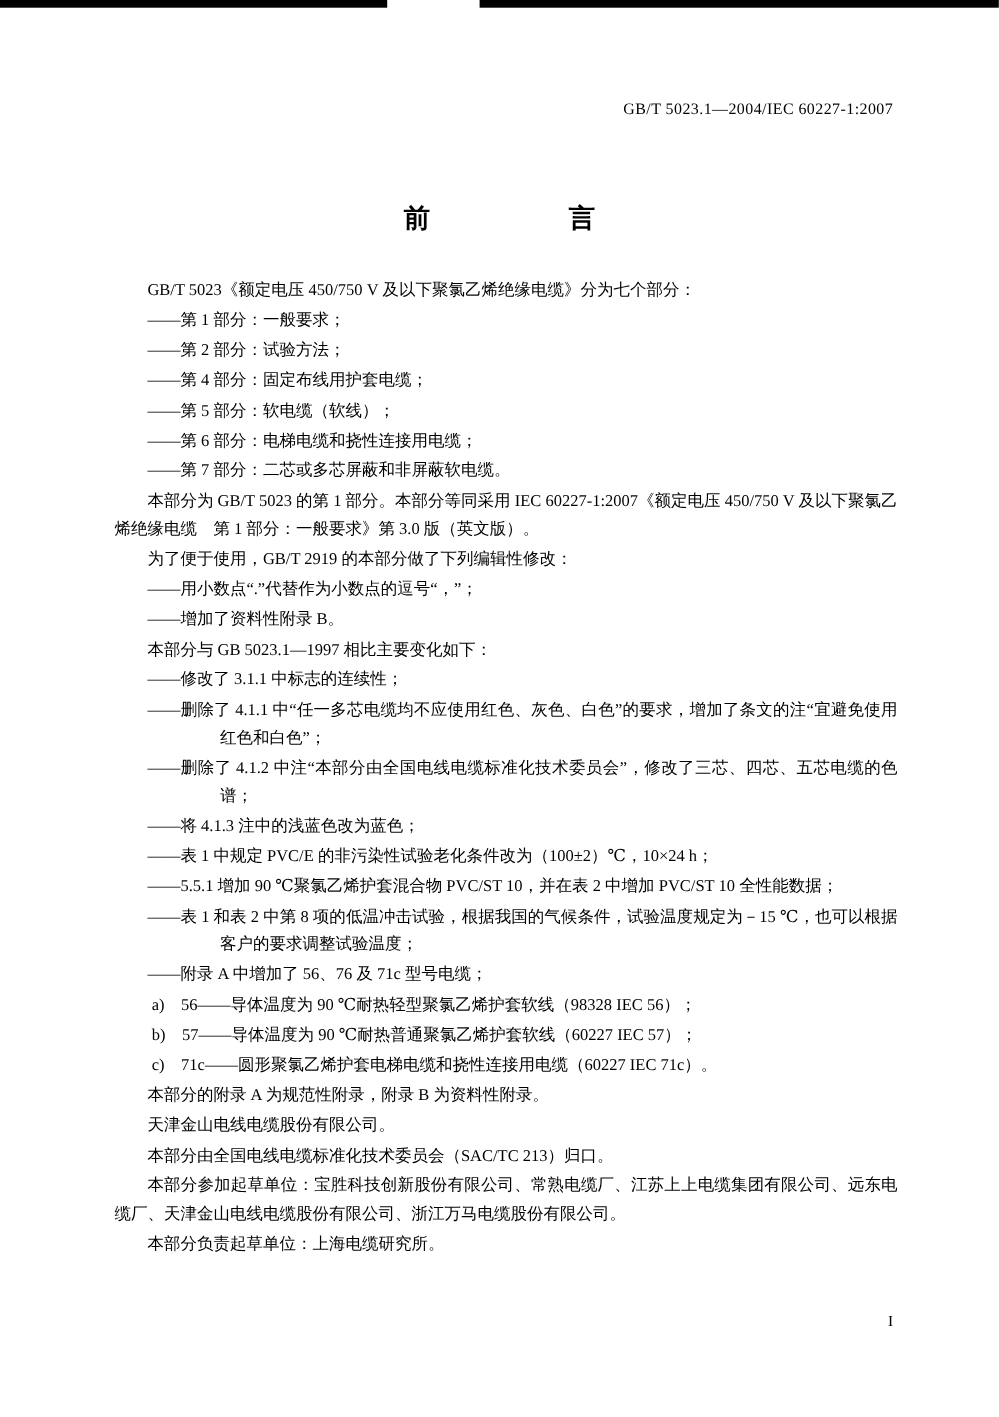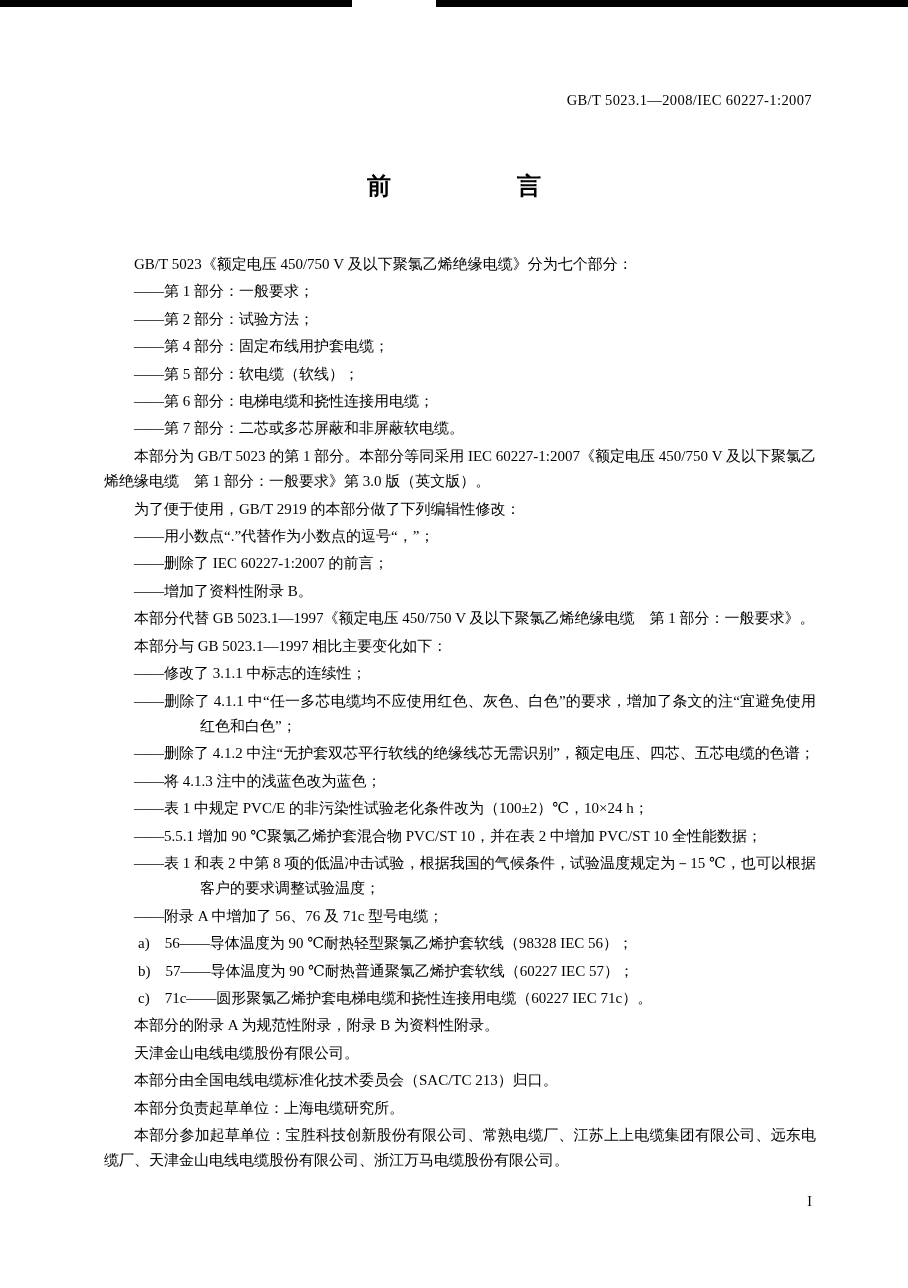--- a/index.html
+++ b/index.html
@@ -36,21 +36,21 @@
     top: 92px;
     right: 96px;
     font-size: 14.5px;
     letter-spacing: 0.4px;
     font-family: "Liberation Serif", "DejaVu Serif", serif;
     white-space: nowrap;
   }
 
   .doc-title {
     position: absolute;
-    top: 170px;
+    top: 182px;
     left: 0;
     width: 908px;
     text-align: center;
     font-size: 24px;
     font-weight: bold;
     letter-spacing: 26px;
     text-indent: 26px;
     font-family: "Liberation Serif", "DejaVu Serif", serif;
   }
 
@@ -92,51 +92,49 @@
   }
 </style>
 </head>
 <body>
 
 <div class="page">
 
   <div class="scan-bar left"></div>
   <div class="scan-bar right"></div>
 
-  <div class="header">GB/T 5023.1—2008/IEC 60227-1:2007</div>
+  <div class="header">GB/T 5023.1—2004/IEC 60227-1:2007</div>
 
   <div class="doc-title">前　　言</div>
 
   <div class="body-block">
     <p class="indent">GB/T 5023《额定电压 450/750 V 及以下聚氯乙烯绝缘电缆》分为七个部分：</p>
     <p class="dash">——第 1 部分：一般要求；</p>
     <p class="dash">——第 2 部分：试验方法；</p>
     <p class="dash">——第 4 部分：固定布线用护套电缆；</p>
     <p class="dash">——第 5 部分：软电缆（软线）；</p>
     <p class="dash">——第 6 部分：电梯电缆和挠性连接用电缆；</p>
     <p class="dash">——第 7 部分：二芯或多芯屏蔽和非屏蔽软电缆。</p>
     <p class="indent">本部分为 GB/T 5023 的第 1 部分。本部分等同采用 IEC 60227-1:2007《额定电压 450/750 V 及以下聚氯乙烯绝缘电缆　第 1 部分：一般要求》第 3.0 版（英文版）。</p>
     <p class="indent">为了便于使用，GB/T 2919 的本部分做了下列编辑性修改：</p>
     <p class="dash">——用小数点“.”代替作为小数点的逗号“，”；</p>
-    <p class="dash">——删除了 IEC 60227-1:2007 的前言；</p>
     <p class="dash">——增加了资料性附录 B。</p>
-    <p class="indent">本部分代替 GB 5023.1—1997《额定电压 450/750 V 及以下聚氯乙烯绝缘电缆　第 1 部分：一般要求》。</p>
     <p class="indent">本部分与 GB 5023.1—1997 相比主要变化如下：</p>
     <p class="dash">——修改了 3.1.1 中标志的连续性；</p>
     <p class="hang2">——删除了 4.1.1 中“任一多芯电缆均不应使用红色、灰色、白色”的要求，增加了条文的注“宜避免使用红色和白色”；</p>
-    <p class="hang2">——删除了 4.1.2 中注“无护套双芯平行软线的绝缘线芯无需识别”，额定电压、四芯、五芯电缆的色谱；</p>
+    <p class="hang2">——删除了 4.1.2 中注“本部分由全国电线电缆标准化技术委员会”，修改了三芯、四芯、五芯电缆的色谱；</p>
     <p class="dash">——将 4.1.3 注中的浅蓝色改为蓝色；</p>
     <p class="dash">——表 1 中规定 PVC/E 的非污染性试验老化条件改为（100±2）℃，10×24 h；</p>
     <p class="dash">——5.5.1 增加 90 ℃聚氯乙烯护套混合物 PVC/ST 10，并在表 2 中增加 PVC/ST 10 全性能数据；</p>
     <p class="hang2">——表 1 和表 2 中第 8 项的低温冲击试验，根据我国的气候条件，试验温度规定为－15 ℃，也可以根据客户的要求调整试验温度；</p>
     <p class="dash">——附录 A 中增加了 56、76 及 71c 型号电缆；</p>
     <p class="sub-item">a)　56——导体温度为 90 ℃耐热轻型聚氯乙烯护套软线（98328 IEC 56）；</p>
     <p class="sub-item">b)　57——导体温度为 90 ℃耐热普通聚氯乙烯护套软线（60227 IEC 57）；</p>
     <p class="sub-item">c)　71c——圆形聚氯乙烯护套电梯电缆和挠性连接用电缆（60227 IEC 71c）。</p>
     <p class="indent">本部分的附录 A 为规范性附录，附录 B 为资料性附录。</p>
     <p class="indent">天津金山电线电缆股份有限公司。</p>
     <p class="indent">本部分由全国电线电缆标准化技术委员会（SAC/TC 213）归口。</p>
+    <p class="indent">本部分参加起草单位：宝胜科技创新股份有限公司、常熟电缆厂、江苏上上电缆集团有限公司、远东电缆厂、天津金山电线电缆股份有限公司、浙江万马电缆股份有限公司。</p>
     <p class="indent">本部分负责起草单位：上海电缆研究所。</p>
-    <p class="indent">本部分参加起草单位：宝胜科技创新股份有限公司、常熟电缆厂、江苏上上电缆集团有限公司、远东电缆厂、天津金山电线电缆股份有限公司、浙江万马电缆股份有限公司。</p>
   </div>
 
   <div class="page-num">I</div>
 </div>
 
 </body></html>

